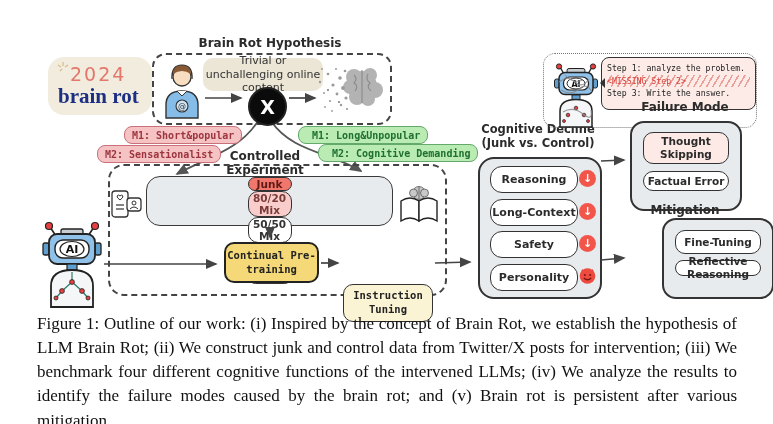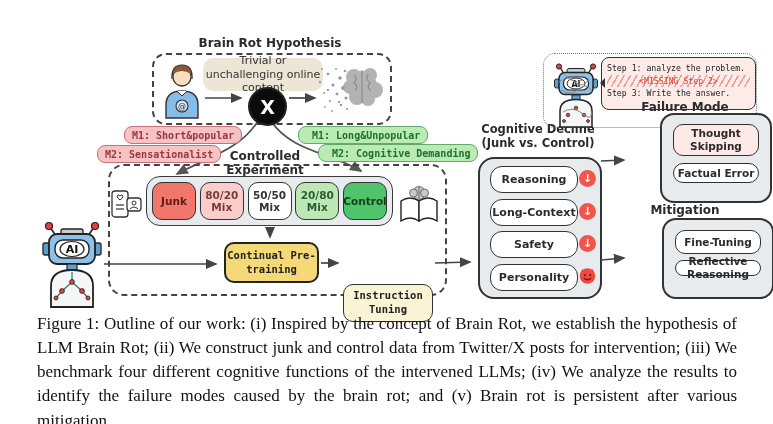--- a/index.html
+++ b/index.html
@@ -24,43 +24,43 @@
         display:flex;align-items:center;justify-content:center;color:#fff;font-weight:800;font-size:19px;border:2px solid #222;}
   
   .pill{font-family:"DejaVu Sans Mono",monospace;font-weight:bold;font-size:10px;white-space:nowrap;
         padding:2.5px 7px;border-radius:8px;border:1.5px solid;}
   .pill-junk{background:#f6c3c5;color:#9c353e;border-color:#c9707a;}
   .pill-ctrl{background:#b9ebb3;color:#1f7030;border-color:#63a96c;padding-left:13px;}
   
   .exp-title{left:200px;top:149px;width:130px;}
   .exp-box{left:108px;top:164px;width:335px;height:128px;border:2px dashed #444;border-radius:16px;}
   .tray{left:146px;top:176px;width:247px;height:50px;background:#e7ebee;border:1.8px solid #3a3a3a;border-radius:14px;
-        display:flex;align-items:center;justify-content:space-between;padding:0 5px;box-sizing:border-box;}
+        display:flex;align-items:center;justify-content:space-between;padding:0 5px;box-sizing:border-box;flex-direction:column;}
   .cond{width:44px;height:38px;border:1.7px solid #333;border-radius:10px;font-size:10.5px;font-weight:600;
         display:flex;align-items:center;justify-content:center;text-align:center;line-height:1.15;box-sizing:border-box;}
   .stagebox{font-family:"DejaVu Sans Mono",monospace;font-weight:bold;font-size:10.5px;text-align:center;
         display:flex;align-items:center;justify-content:center;line-height:1.3;border-radius:10px;box-sizing:border-box;color:#222;}
   .pretrain{left:224px;top:242px;width:95px;height:41px;border:2.5px solid #222;}
   .instruct{left:343px;top:244px;width:90px;height:38px;border:1.6px solid #333;margin-top:40px;}
   
   .cog-title{left:478px;top:122px;width:120px;font-size:11.5px;line-height:1.25;}
   .cog-panel{left:478px;top:157px;width:120px;height:138px;background:#e7ebee;border:2px solid #333;border-radius:16px;}
   .cog-row-label{position:absolute;left:10px;width:86px;height:25px;background:#fff;border:1.6px solid #333;border-radius:12px;
         font-size:11px;font-weight:600;display:flex;align-items:center;justify-content:center;color:#2b2b2b;}
   .cog-badge{position:absolute;left:99px;width:17px;height:17px;border-radius:50%;background:#f2554a;color:#fff;
         font-size:11px;font-weight:bold;display:flex;align-items:center;justify-content:center;}
   
   .fm-dotted{left:543px;top:53px;width:212px;height:73px;border:1.6px dotted #777;border-radius:12px;}
   .bubble{left:601px;top:57px;width:155px;height:53px;background:#fcebe7;border:1.5px solid #333;border-radius:8px;
         font-family:"DejaVu Sans Mono",monospace;font-size:8.2px;line-height:1.55;padding:4px 5px;box-sizing:border-box;color:#222;}
   .bubble:before{content:"";position:absolute;left:-7px;top:20px;border:5px solid transparent;border-right-color:#333;}
-  .missing{color:#d8433b;background:repeating-linear-gradient(-60deg,transparent 0 4px,rgba(216,67,59,.45) 4px 5.5px);text-align:center;}
+  .missing{color:#d8433b;background:repeating-linear-gradient(-60deg,transparent 0 4px,rgba(216,67,59,.45) 4px 5.5px);}
   .fm-title{left:630px;top:100px;width:110px;}
   .panel{background:#e7ebee;border:2px solid #333;border-radius:14px;}
-  .fm-panel{left:630px;top:113px;width:108px;height:86px;margin-left:30px;}
+  .fm-panel{left:630px;top:121px;width:108px;height:86px;}
   .mit-title{left:630px;top:203px;width:110px;}
   .mit-panel{left:630px;top:218px;width:108px;height:77px;margin-left:32px;}
   .sub-item{position:absolute;left:11px;width:86px;border:1.6px solid #333;border-radius:10px;background:#fff;
         font-size:10.5px;font-weight:600;display:flex;align-items:center;justify-content:center;text-align:center;line-height:1.2;color:#2b2b2b;box-sizing:border-box;}
   
   .caption{left:37px;top:312px;width:700px;font-family:"Liberation Serif",serif;font-size:17px;
         line-height:1.42;text-align:justify;color:#111;}
   #stage > .abs{z-index:2;}
   #curves,#arrows{position:absolute;left:0;top:0;pointer-events:none;}
   #curves{z-index:1;} #arrows{z-index:3;}
@@ -73,20 +73,34 @@
   <svg id="curves" width="773" height="310">
     <defs>
       <marker id="ah1" markerWidth="8" markerHeight="8" refX="6" refY="3" orient="auto">
         <path d="M0,0 L7,3 L0,6 Z" fill="#555"></path>
       </marker>
     </defs>
     <path d="M258,121 C240,150 206,158 177,174" fill="none" stroke="#555" stroke-width="1.8" marker-end="url(#ah1)"></path>
     <path d="M271,121 C292,152 330,152 361,171" fill="none" stroke="#555" stroke-width="1.8" marker-end="url(#ah1)"></path>
   </svg>
 
+  <div class="abs badge">
+    <div class="badge-year">
+      <svg class="starburst" width="14" height="14">
+        <g stroke="#d9b98a" stroke-width="1.2">
+          <line x1="7" y1="1" x2="7" y2="5"></line>
+            <line x1="2" y1="4" x2="5" y2="6"></line>
+          <line x1="12" y1="4" x2="9" y2="6"></line>
+            <line x1="4" y1="10" x2="6" y2="8"></line>
+        </g>
+      </svg>
+      <span>2024</span>
+    </div>
+    <div class="badge-title">brain rot</div>
+  </div>
 
   <div class="abs hand hyp-title">Brain Rot Hypothesis</div>
   <div class="abs hyp-box"></div>
 
   <svg class="abs" style="left:163px;top:61px;" width="38" height="58">
     <path d="M9,18 Q8,4 19,4 Q30,4 29,18 Q30,8 19,8 Q8,8 9,18 Z" fill="#8a5a35" stroke="#333" stroke-width="1.2"></path>
     <circle cx="19" cy="16" r="9" fill="#f9ddc0" stroke="#333" stroke-width="1.3"></circle>
     <path d="M10,10 Q19,2 28,10 L28,13 Q19,7 10,13 Z" fill="#8a5a35"></path>
     <path d="M3,57 L3,44 Q3,30 19,30 Q35,30 35,44 L35,57 Z" fill="#85bde8" stroke="#333" stroke-width="1.4"></path>
     <path d="M14,30 L19,35 L24,30" fill="#fff" stroke="#333" stroke-width="1"></path>

